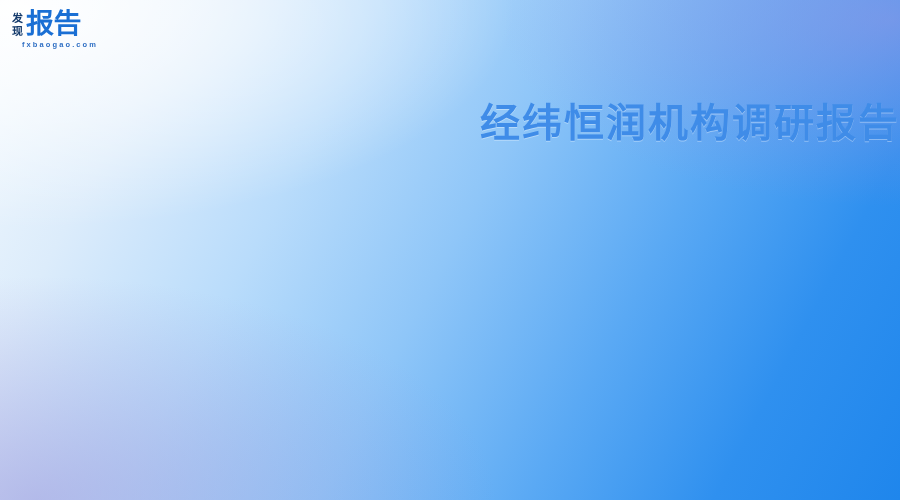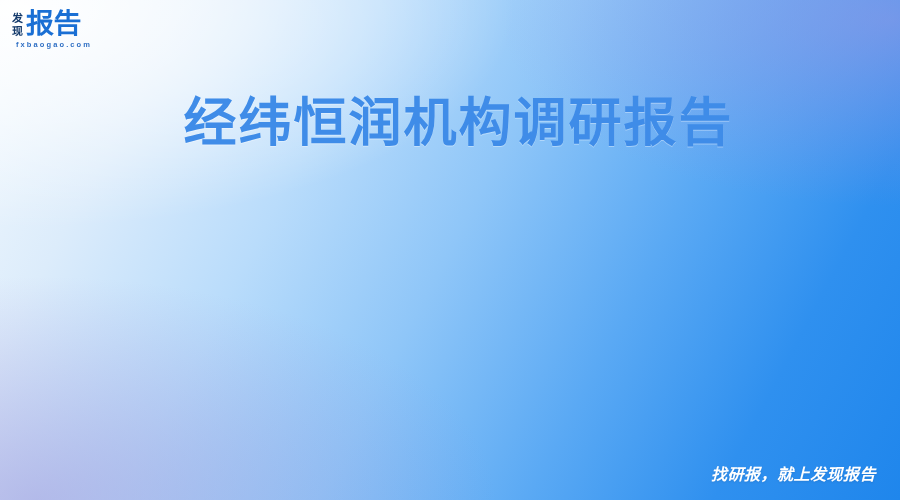--- a/index.html
+++ b/index.html
@@ -40,29 +40,29 @@
     font-size:11px;font-weight:700;color:#143a6b;
     letter-spacing:0;height:13px;line-height:13px;
   }
   .logo-big{
     font-size:28px;font-weight:800;color:#1a6fd4;
     line-height:30px;letter-spacing:-0.5px;text-align:right;
   }
   .logo-url{
     font-size:7.5px;color:#2f6fc4;
     letter-spacing:2.1px;
-    margin-top:1px;margin-left:4px;
+    margin-top:1px;margin-left:10px;
     font-weight:600;
   }
 
   
   .title{
     position:absolute;left:0;right:0;top:92px;
-    text-align:center;
-    font-size:53px;
+    text-align:right;
+    font-size:40px;
     font-weight:800;
     color:#3f8ce8;
     letter-spacing:2px;
     line-height:62px;
     text-shadow:0 1px 0 rgba(255,255,255,.35);
     white-space:nowrap;
     padding-left:17px;
   }
   .subtitle{
     position:absolute;left:0;right:0;top:232px;
@@ -215,15 +215,14 @@
         <span>现</span>
       </span>
       <span class="logo-big">报告</span>
     </div>
     <div class="logo-url">fxbaogao.com</div>
   </div>
 
   <div class="title">经纬恒润机构调研报告</div>
 
 
-  <div class="watermark">找研报，就上发现报告</div>
 
 </div>
 
 </body></html>

